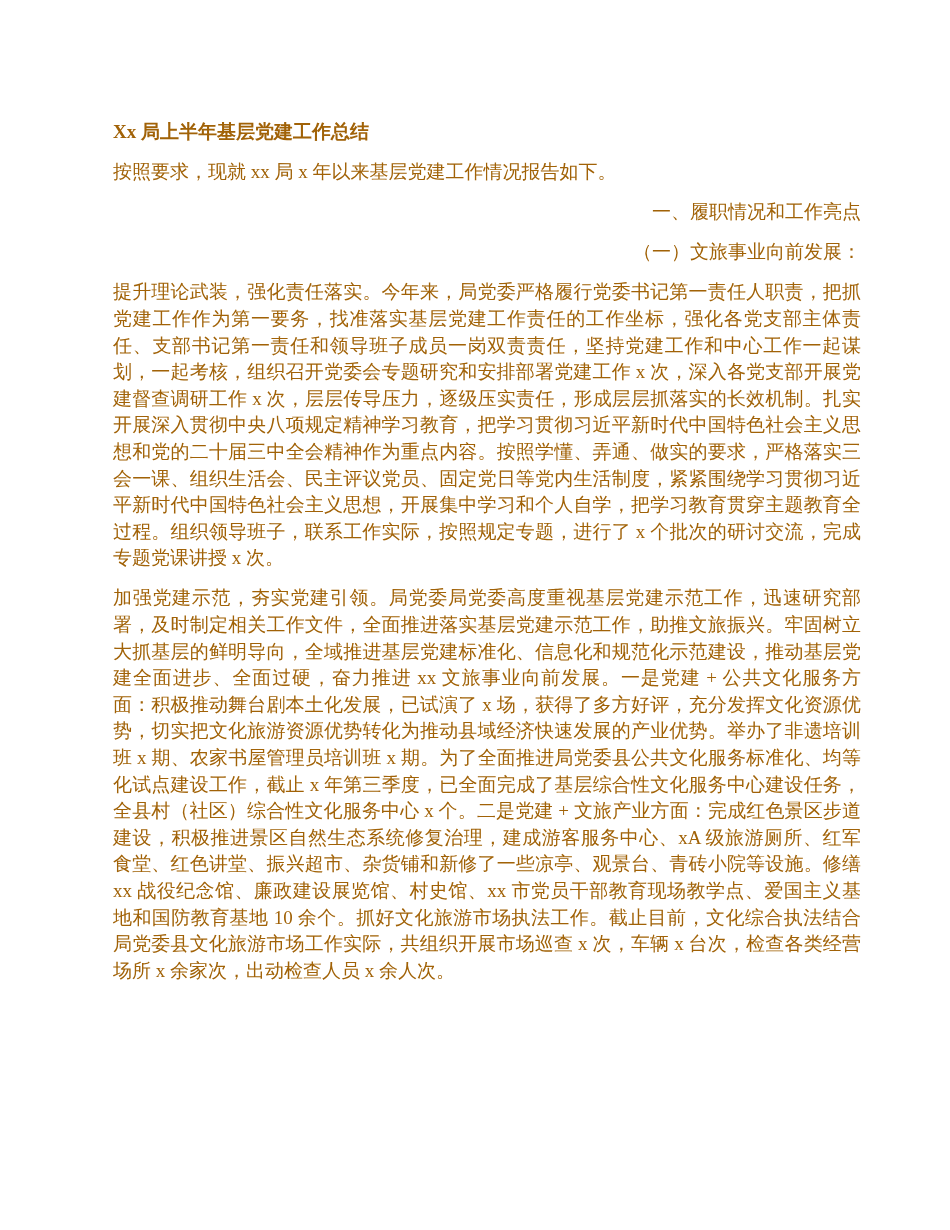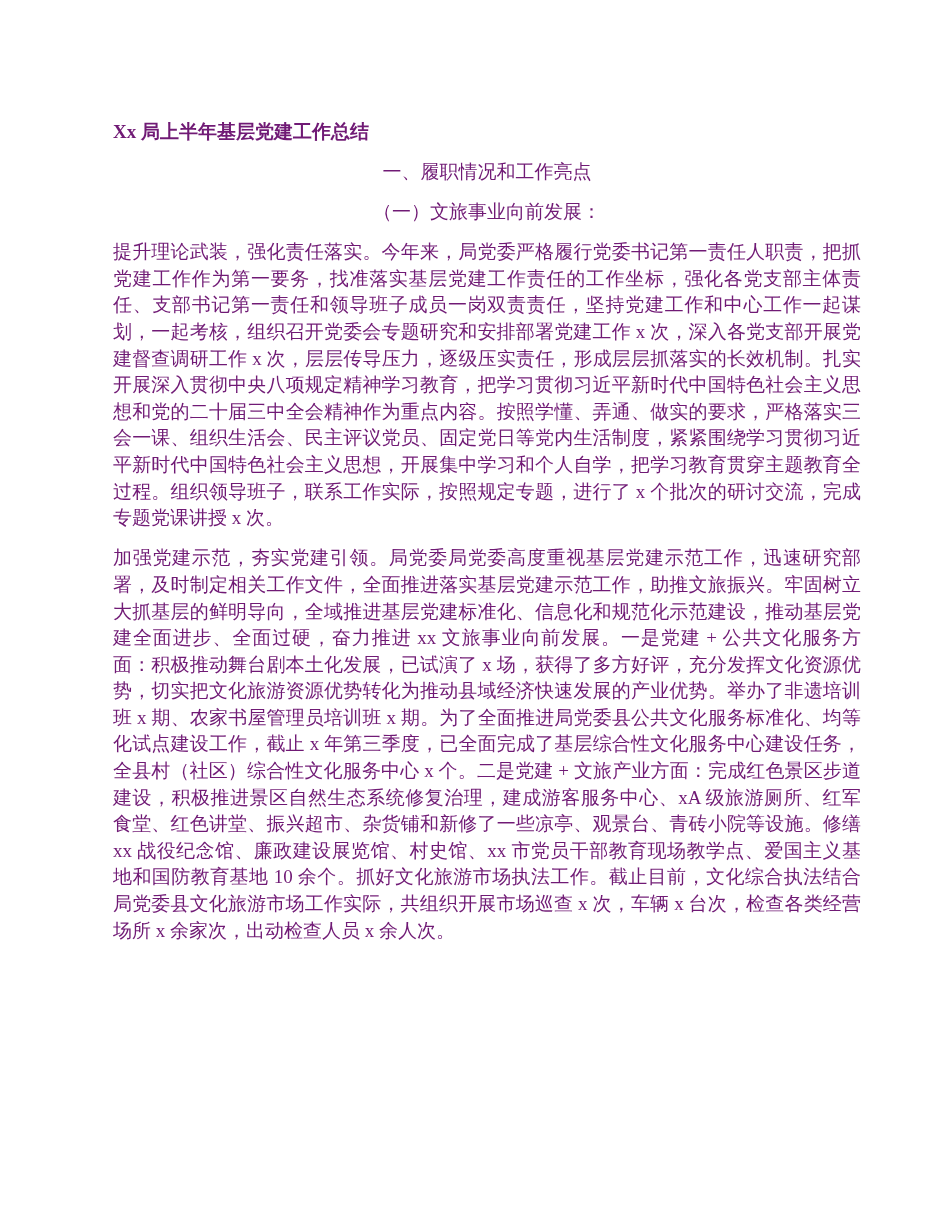--- a/index.html
+++ b/index.html
@@ -13,49 +13,50 @@
     height: 1230px;
     background: #ffffff;
     overflow: hidden;
     box-sizing: border-box;
   }
   .content {
     position: absolute;
     top: 119px;
     left: 113px;
     width: 748px;
-    color: #701a75;
+    color: #a16207;
     font-family: "Liberation Serif", "DejaVu Serif", serif;
     font-size: 19px;
     line-height: 26.6px;
     text-align: justify;
     text-justify: inter-ideograph;
     word-break: break-all;
   }
   .doc-title {
     font-size: 19px;
     font-weight: bold;
     margin: 0 0 13.5px 0;
     text-align: left;
   }
   .para {
     margin: 0 0 13.5px 0;
   }
   .heading {
     margin: 0 0 13.5px 0;
-    text-align: center;
+    text-align: right;
   }
 </style>
 </head>
 <body>
 
 <div class="page">
   <div class="content">
     <h1 class="doc-title">Xx 局上半年基层党建工作总结</h1>
 
+    <p class="para">按照要求，现就 xx 局 x 年以来基层党建工作情况报告如下。</p>
 
     <p class="heading">一、履职情况和工作亮点</p>
 
     <p class="heading">（一）文旅事业向前发展：</p>
 
     <p class="para">提升理论武装，强化责任落实。今年来，局党委严格履行党委书记第一责任人职责，把抓党建工作作为第一要务，找准落实基层党建工作责任的工作坐标，强化各党支部主体责任、支部书记第一责任和领导班子成员一岗双责责任，坚持党建工作和中心工作一起谋划，一起考核，组织召开党委会专题研究和安排部署党建工作 x 次，深入各党支部开展党建督查调研工作 x 次，层层传导压力，逐级压实责任，形成层层抓落实的长效机制。扎实开展深入贯彻中央八项规定精神学习教育，把学习贯彻习近平新时代中国特色社会主义思想和党的二十届三中全会精神作为重点内容。按照学懂、弄通、做实的要求，严格落实三会一课、组织生活会、民主评议党员、固定党日等党内生活制度，紧紧围绕学习贯彻习近平新时代中国特色社会主义思想，开展集中学习和个人自学，把学习教育贯穿主题教育全过程。组织领导班子，联系工作实际，按照规定专题，进行了 x 个批次的研讨交流，完成专题党课讲授 x 次。</p>
 
     <p class="para">加强党建示范，夯实党建引领。局党委局党委高度重视基层党建示范工作，迅速研究部署，及时制定相关工作文件，全面推进落实基层党建示范工作，助推文旅振兴。牢固树立大抓基层的鲜明导向，全域推进基层党建标准化、信息化和规范化示范建设，推动基层党建全面进步、全面过硬，奋力推进 xx 文旅事业向前发展。一是党建 + 公共文化服务方面：积极推动舞台剧本土化发展，已试演了 x 场，获得了多方好评，充分发挥文化资源优势，切实把文化旅游资源优势转化为推动县域经济快速发展的产业优势。举办了非遗培训班 x 期、农家书屋管理员培训班 x 期。为了全面推进局党委县公共文化服务标准化、均等化试点建设工作，截止 x 年第三季度，已全面完成了基层综合性文化服务中心建设任务，全县村（社区）综合性文化服务中心 x 个。二是党建 + 文旅产业方面：完成红色景区步道建设，积极推进景区自然生态系统修复治理，建成游客服务中心、xA 级旅游厕所、红军食堂、红色讲堂、振兴超市、杂货铺和新修了一些凉亭、观景台、青砖小院等设施。修缮 xx 战役纪念馆、廉政建设展览馆、村史馆、xx 市党员干部教育现场教学点、爱国主义基地和国防教育基地 10 余个。抓好文化旅游市场执法工作。截止目前，文化综合执法结合局党委县文化旅游市场工作实际，共组织开展市场巡查 x 次，车辆 x 台次，检查各类经营场所 x 余家次，出动检查人员 x 余人次。</p>
   </div>
 </div>

